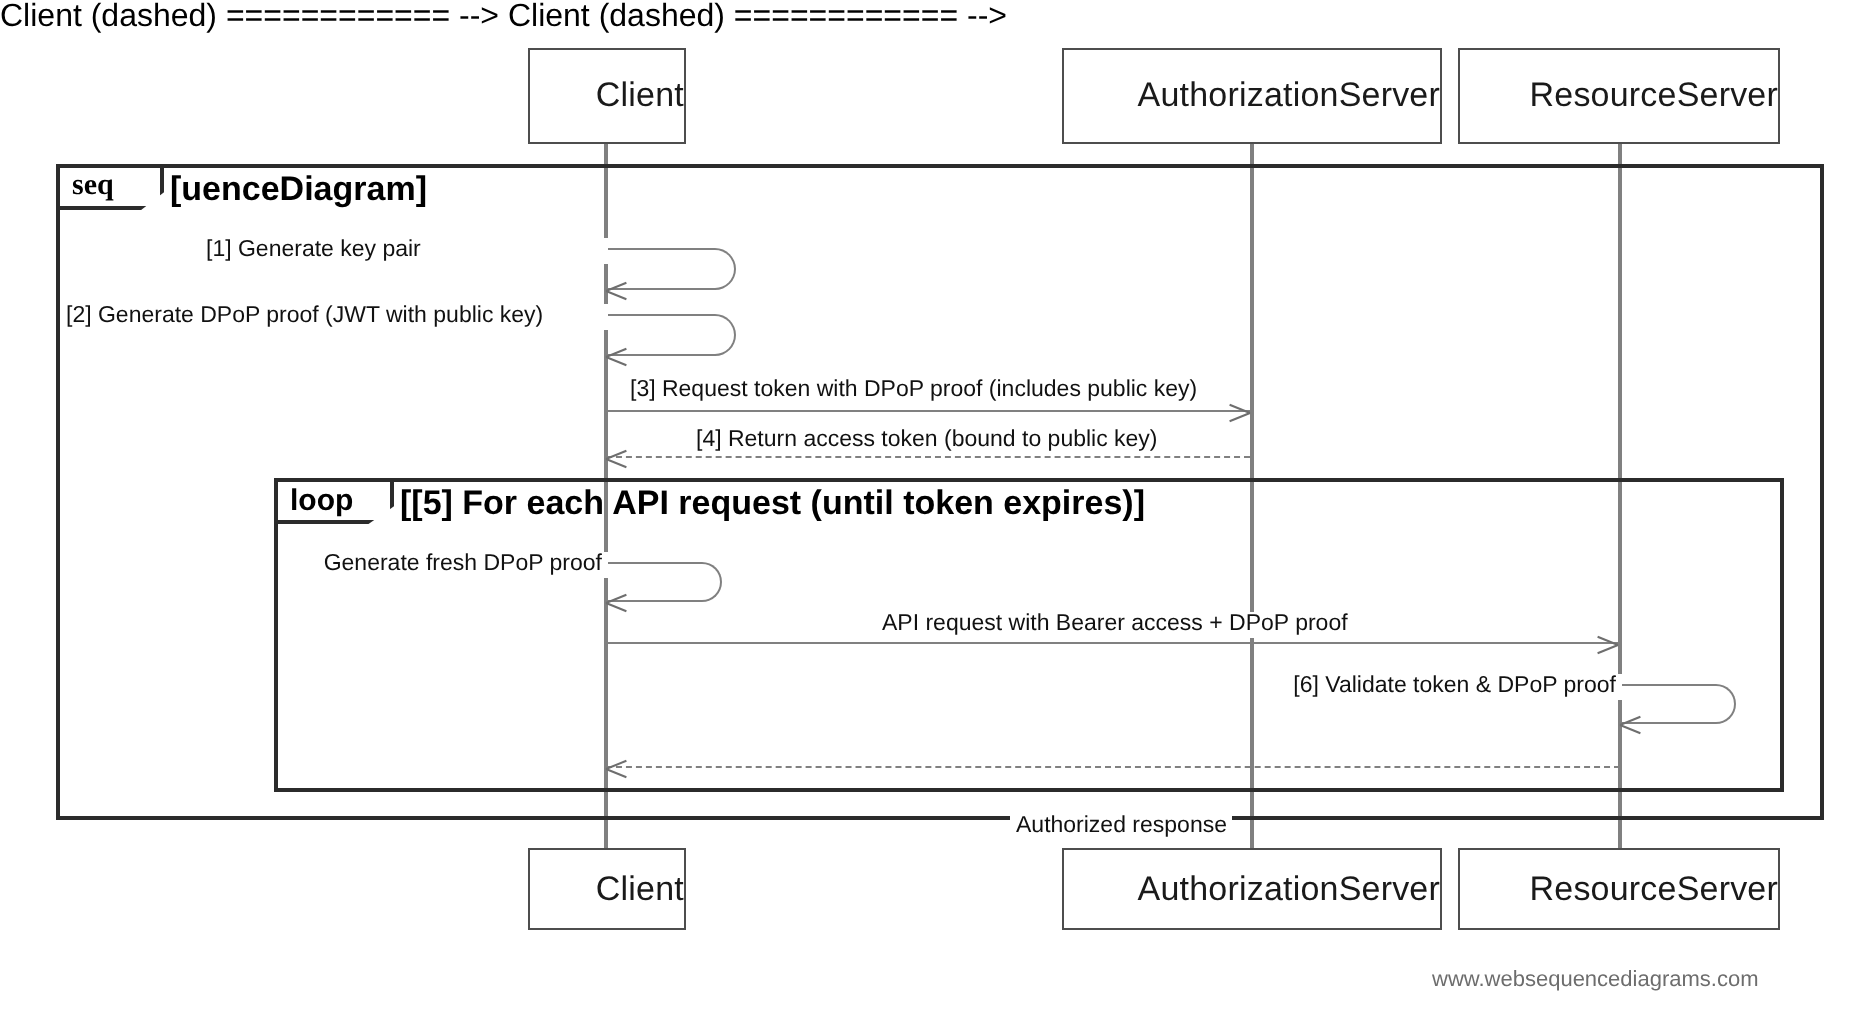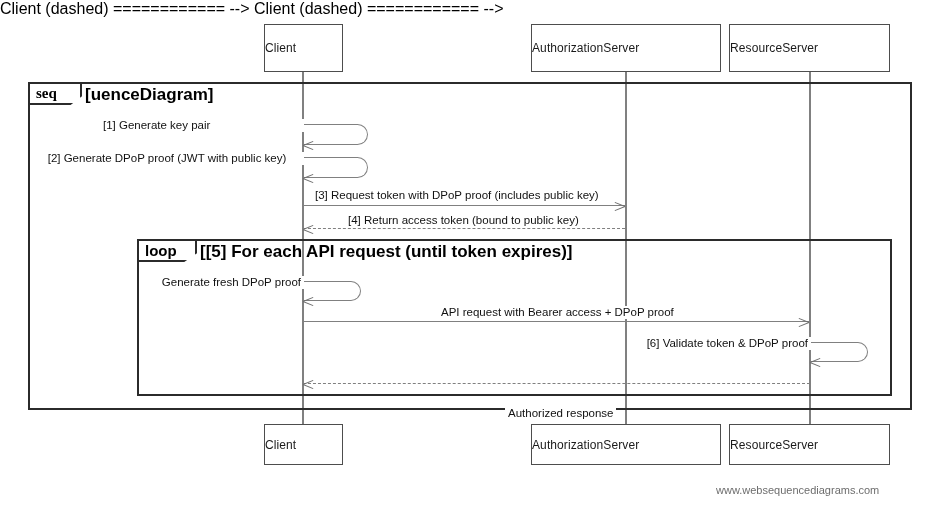--- a/index.html
+++ b/index.html
@@ -20,25 +20,26 @@
   }
 
   
   .actor-box {
     position: absolute;
     box-sizing: border-box;
     border: 1.5px solid #4d4d4d;
     background: #ffffff;
     display: flex;
     align-items: center;
-    justify-content: flex-start;
-    font-size: 12px;
+    justify-content: flex-end;
+    font-size: 17px;
     color: #1a1a1a;
     letter-spacing: .1px;
     z-index: 6;
+    padding-left: 20px;
   }
 
   
   .lifeline {
     position: absolute;
     width: 2px;
     background: #808080;
     z-index: 1;
   }
 
@@ -167,21 +168,21 @@
     <span>seq</span>
   </div>
   <div class="frame-tag-label" style="left:85px; top:84px;">[uenceDiagram]</div>
 
   
   <div class="msg-label right-aligned" style="left:100px; top:119px; width:198px; text-align:left;">[1] Generate key pair</div>
   <div class="self-loop" style="left:303px; top:124px; width:65px; height:21px;"></div>
   <div class="arrow-head left" style="left:303px; top:139px;"></div>
 
   
-  <div class="msg-label right-aligned" style="left:30px; top:152px; width:268px; text-align:center;">[2] Generate DPoP proof (JWT with public key)</div>
+  <div class="msg-label right-aligned" style="left:30px; top:152px; width:268px; text-align:left;">[2] Generate DPoP proof (JWT with public key)</div>
   <div class="self-loop" style="left:303px; top:157px; width:65px; height:21px;"></div>
   <div class="arrow-head left" style="left:303px; top:172px;"></div>
 
   
   <div class="msg-label" style="left:312px; top:189px;">[3] Request token with DPoP proof (includes public key)</div>
   <div class="msg-line" style="left:303px; top:205px; width:322px;"></div>
   <div class="arrow-head right" style="left:614px; top:200px;"></div>
 
    Client (dashed) ============ --&gt;
   <div class="msg-label" style="left:345px; top:214px;">[4] Return access token (bound to public key)</div>

